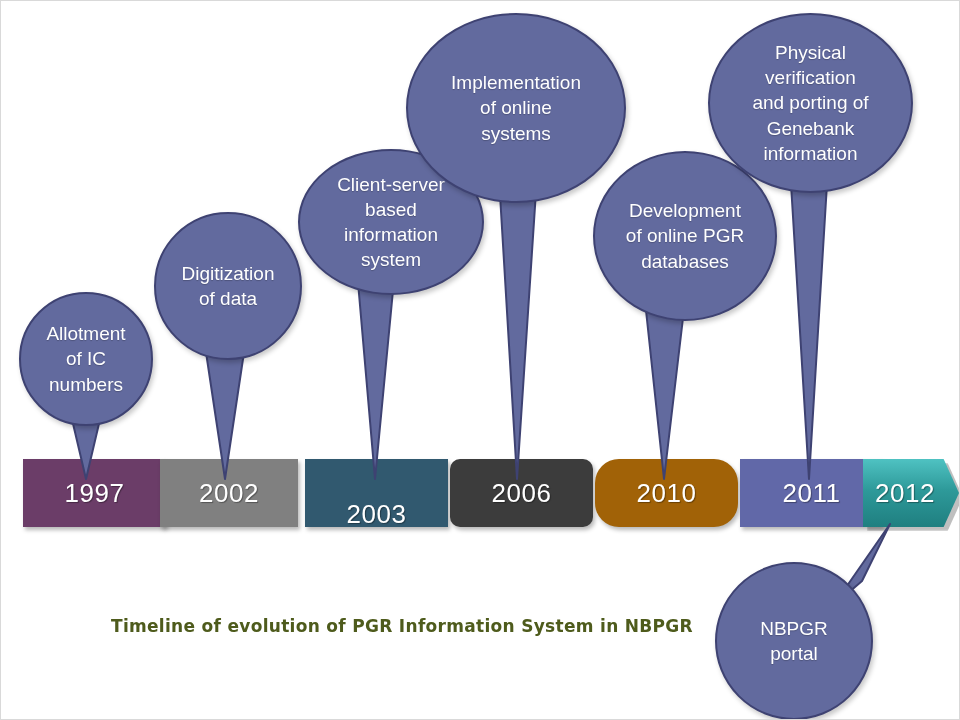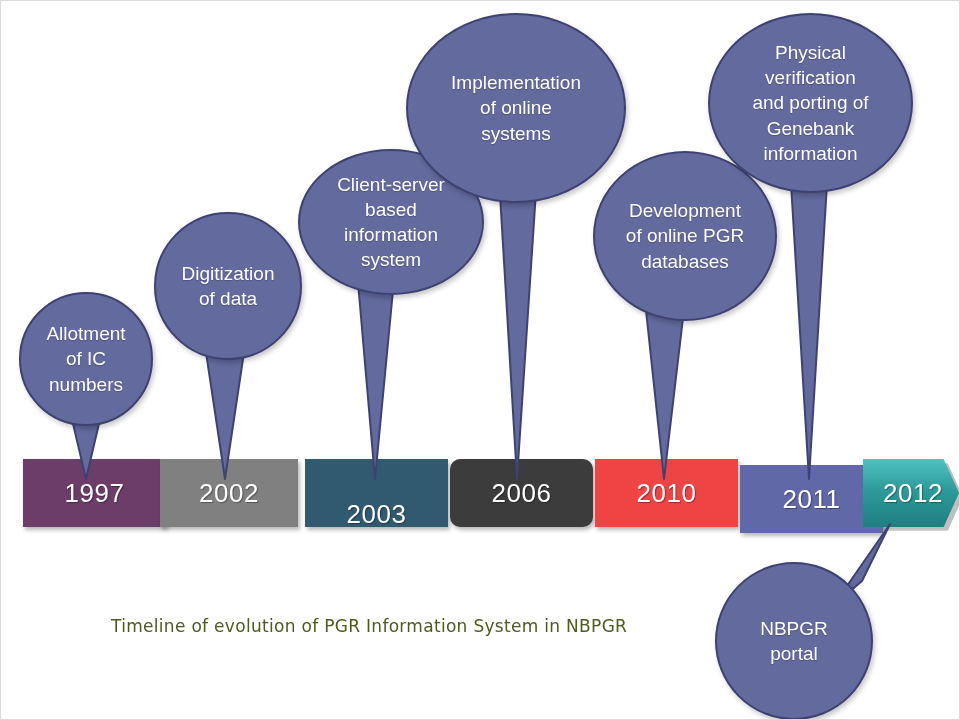--- a/index.html
+++ b/index.html
@@ -41,21 +41,21 @@
     font-size: 26px;
     letter-spacing: 0.5px;
     text-shadow: 1px 1px 1px rgba(0,0,0,0.35);
     line-height: 1;
   }
   
   .seg.arrow {
     clip-path: polygon(0 0, 84% 0, 100% 50%, 84% 100%, 0 100%);
     box-shadow: none;
     justify-content: flex-start;
-    padding-left: 20px;
+    padding-left: 12px;
   }
   .seg.arrow .seg-label { font-size: 26px; }
   .arrow-shadow {
     position: absolute;
     top: 4px;
     height: 68px;
     clip-path: polygon(0 0, 84% 0, 100% 50%, 84% 100%, 0 100%);
     background: rgba(0,0,0,0.25);
     filter: blur(1px);
   }
@@ -86,21 +86,21 @@
     z-index: 1;
   }
 
   
   #caption {
     position: absolute;
     left: 110px;
     top: 615px;
     color: #4E5B1C;
     font-size: 17px;
-    font-weight: normal;
+    font-weight: bold;
     letter-spacing: 0.3px;
     font-family: "DejaVu Sans", sans-serif;
     white-space: nowrap;
   }
 </style>
 </head>
 <body>
 
 <div id="stage">
 
@@ -129,24 +129,24 @@
     </div>
     <div class="seg" style="left:145px; width:138px; background:#808080;">
       <span class="seg-label">2002</span>
     </div>
     <div class="seg" style="left:290px; width:143px; background:#31596F;align-items:flex-end;">
       <span class="seg-label">2003</span>
     </div>
     <div class="seg" style="left:435px; width:143px; background:#3C3C3C;border-radius:10px;">
       <span class="seg-label">2006</span>
     </div>
-    <div class="seg" style="left:580px; width:143px; background:#ef4444;">
+    <div class="seg" style="left:580px; width:143px; background:#a16207;border-radius:24px;">
       <span class="seg-label">2010</span>
     </div>
-    <div class="seg" style="left:725px; width:143px; background:#6168A8;margin-top:6px;">
+    <div class="seg" style="left:725px; width:143px; background:#6168A8;">
       <span class="seg-label">2011</span>
     </div>
     <div class="seg arrow" style="left:848px; width:96px; background:linear-gradient(180deg,#4FC2C2 0%,#2E9A9A 45%,#1F7F80 100%);">
       <span class="seg-label">2012</span>
     </div>
   </div>
 
   <div class="bubble" style="left:18px; top:291px; width:134px; height:134px;">
     <span class="btext">Allotment
 of IC

